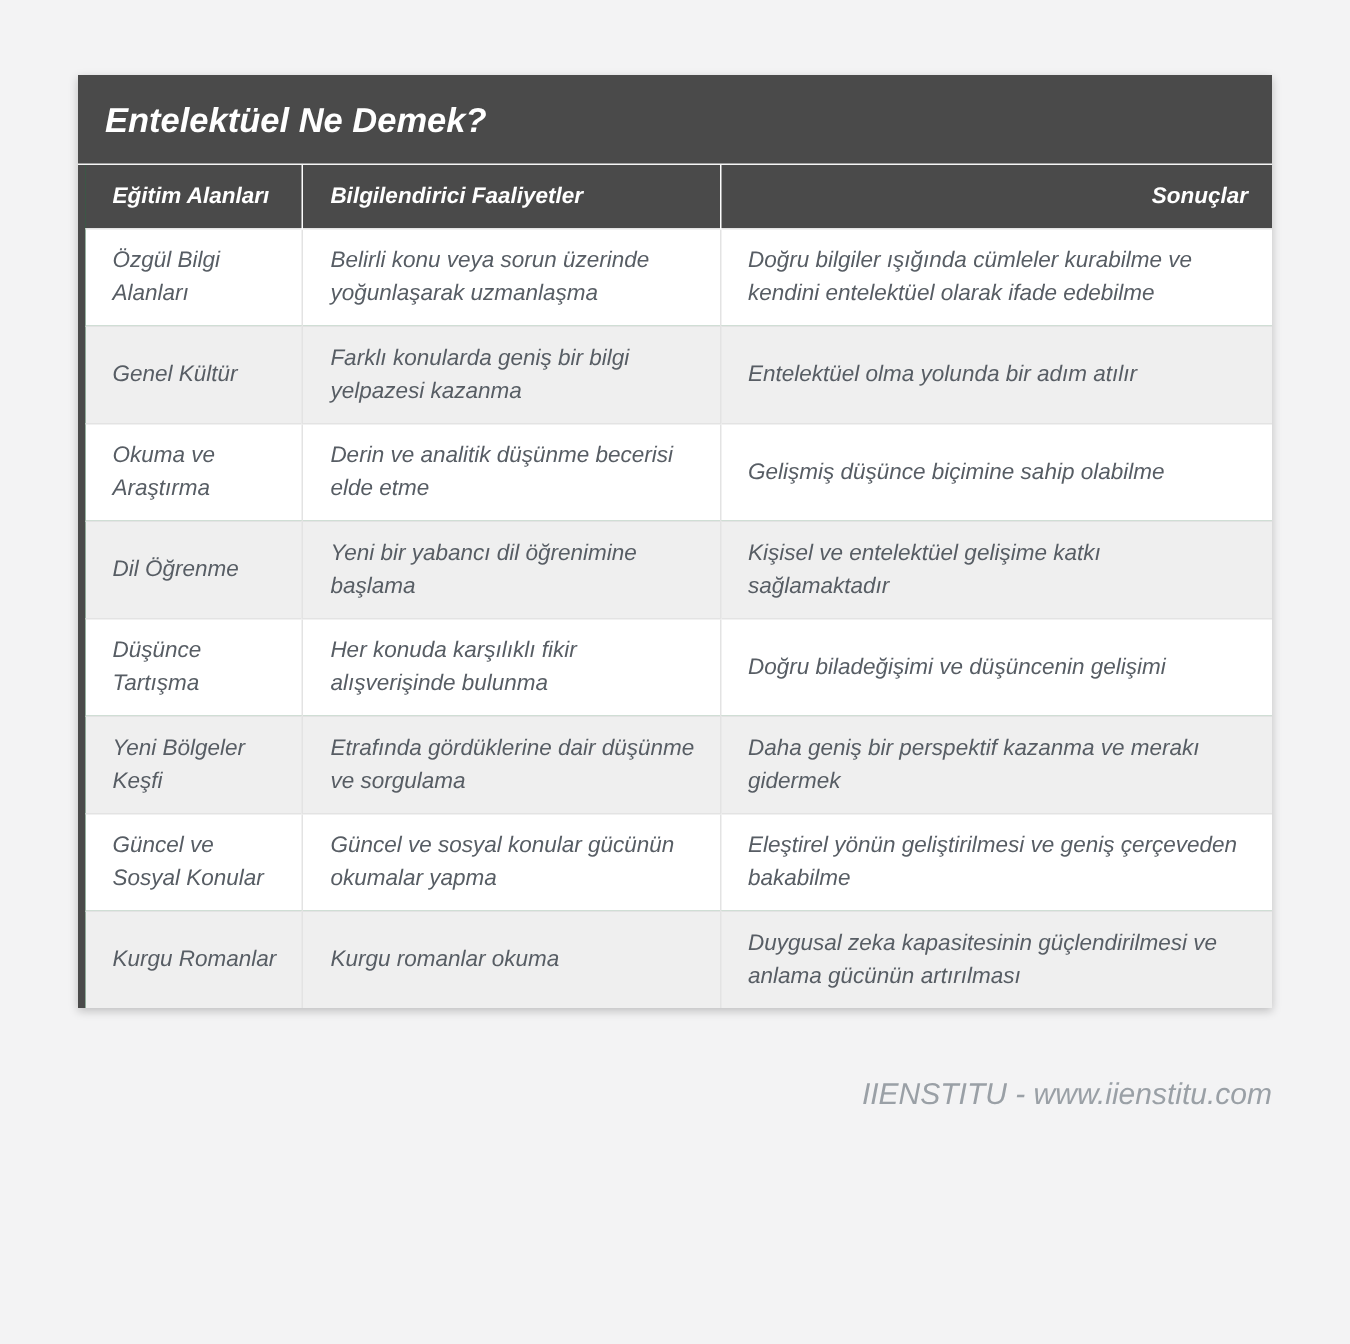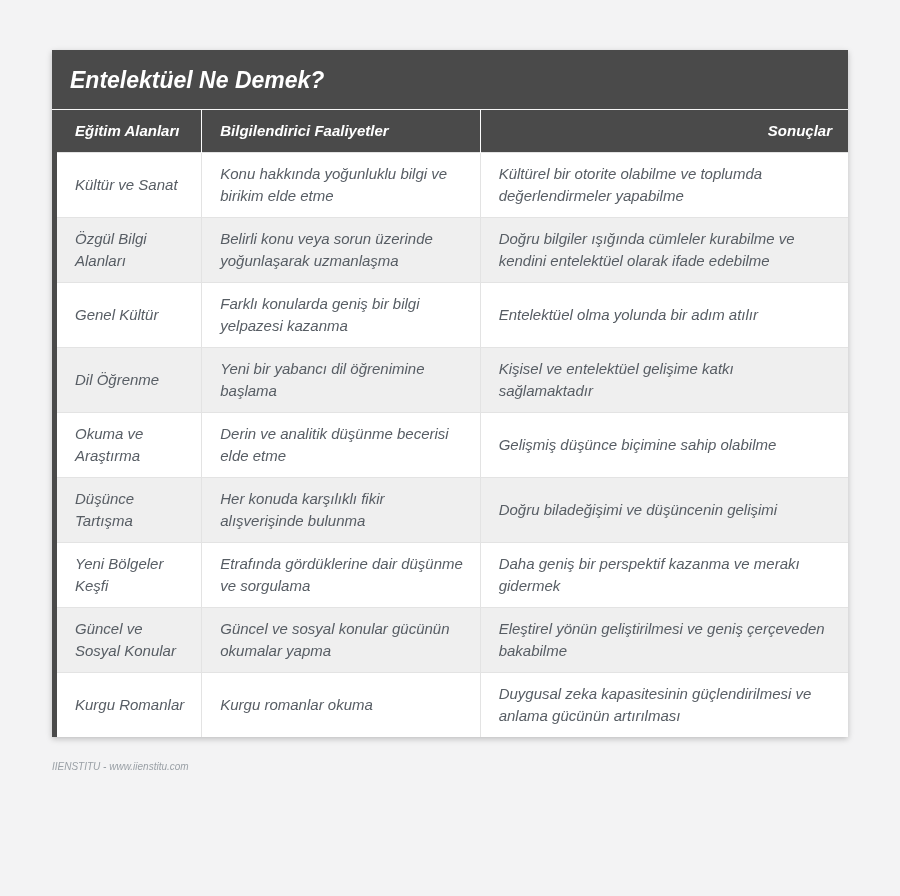--- a/index.html
+++ b/index.html
@@ -63,65 +63,60 @@
     font-size: 15px;
     line-height: 22px;
     padding: 10px 16px 10px 18px;
     vertical-align: middle;
     border-top: 1px solid var(--cell-border);
     background: #ffffff;
   }
   .info-table tbody td + td { border-left: 1px solid var(--cell-border); }
   .info-table tbody tr:nth-child(even) td { background: var(--row-alt-bg); }
   .footer {
-    margin-top: 24px;
-    text-align: left;
+    margin-top: 47px;
+    text-align: right;
     color: var(--footer-text);
-    font-size: 10px;
+    font-size: 20px;
   }
 </style>
 </head>
 <body>
 
 <div class="page">
   <div class="card">
     <div class="card-title">Entelektüel Ne Demek?</div>
     <table class="info-table">
       <thead>
         <tr>
             <th>Eğitim Alanları</th>
             <th>Bilgilendirici Faaliyetler</th>
             <th>Sonuçlar</th>
           </tr>
       </thead>
       <tbody>
           <tr>
-            <td>Kültür ve Sanat</td>
-            <td>Konu hakkında yoğunluklu bilgi ve birikim elde etme</td>
-            <td>Kültürel bir otorite olabilme ve toplumda değerlendirmeler yapabilme</td>
-          </tr>
-          <tr>
             <td>Özgül Bilgi Alanları</td>
             <td>Belirli konu veya sorun üzerinde yoğunlaşarak uzmanlaşma</td>
             <td>Doğru bilgiler ışığında cümleler kurabilme ve kendini entelektüel olarak ifade edebilme</td>
           </tr>
           <tr>
             <td>Genel Kültür</td>
             <td>Farklı konularda geniş bir bilgi yelpazesi kazanma</td>
             <td>Entelektüel olma yolunda bir adım atılır</td>
           </tr>
           <tr>
+            <td>Okuma ve Araştırma</td>
+            <td>Derin ve analitik düşünme becerisi elde etme</td>
+            <td>Gelişmiş düşünce biçimine sahip olabilme</td>
+          </tr>
+          <tr>
             <td>Dil Öğrenme</td>
             <td>Yeni bir yabancı dil öğrenimine başlama</td>
             <td>Kişisel ve entelektüel gelişime katkı sağlamaktadır</td>
-          </tr>
-          <tr>
-            <td>Okuma ve Araştırma</td>
-            <td>Derin ve analitik düşünme becerisi elde etme</td>
-            <td>Gelişmiş düşünce biçimine sahip olabilme</td>
           </tr>
           <tr>
             <td>Düşünce Tartışma</td>
             <td>Her konuda karşılıklı fikir alışverişinde bulunma</td>
             <td>Doğru biladeğişimi ve düşüncenin gelişimi</td>
           </tr>
           <tr>
             <td>Yeni Bölgeler Keşfi</td>
             <td>Etrafında gördüklerine dair düşünme ve sorgulama</td>
             <td>Daha geniş bir perspektif kazanma ve merakı gidermek</td>

